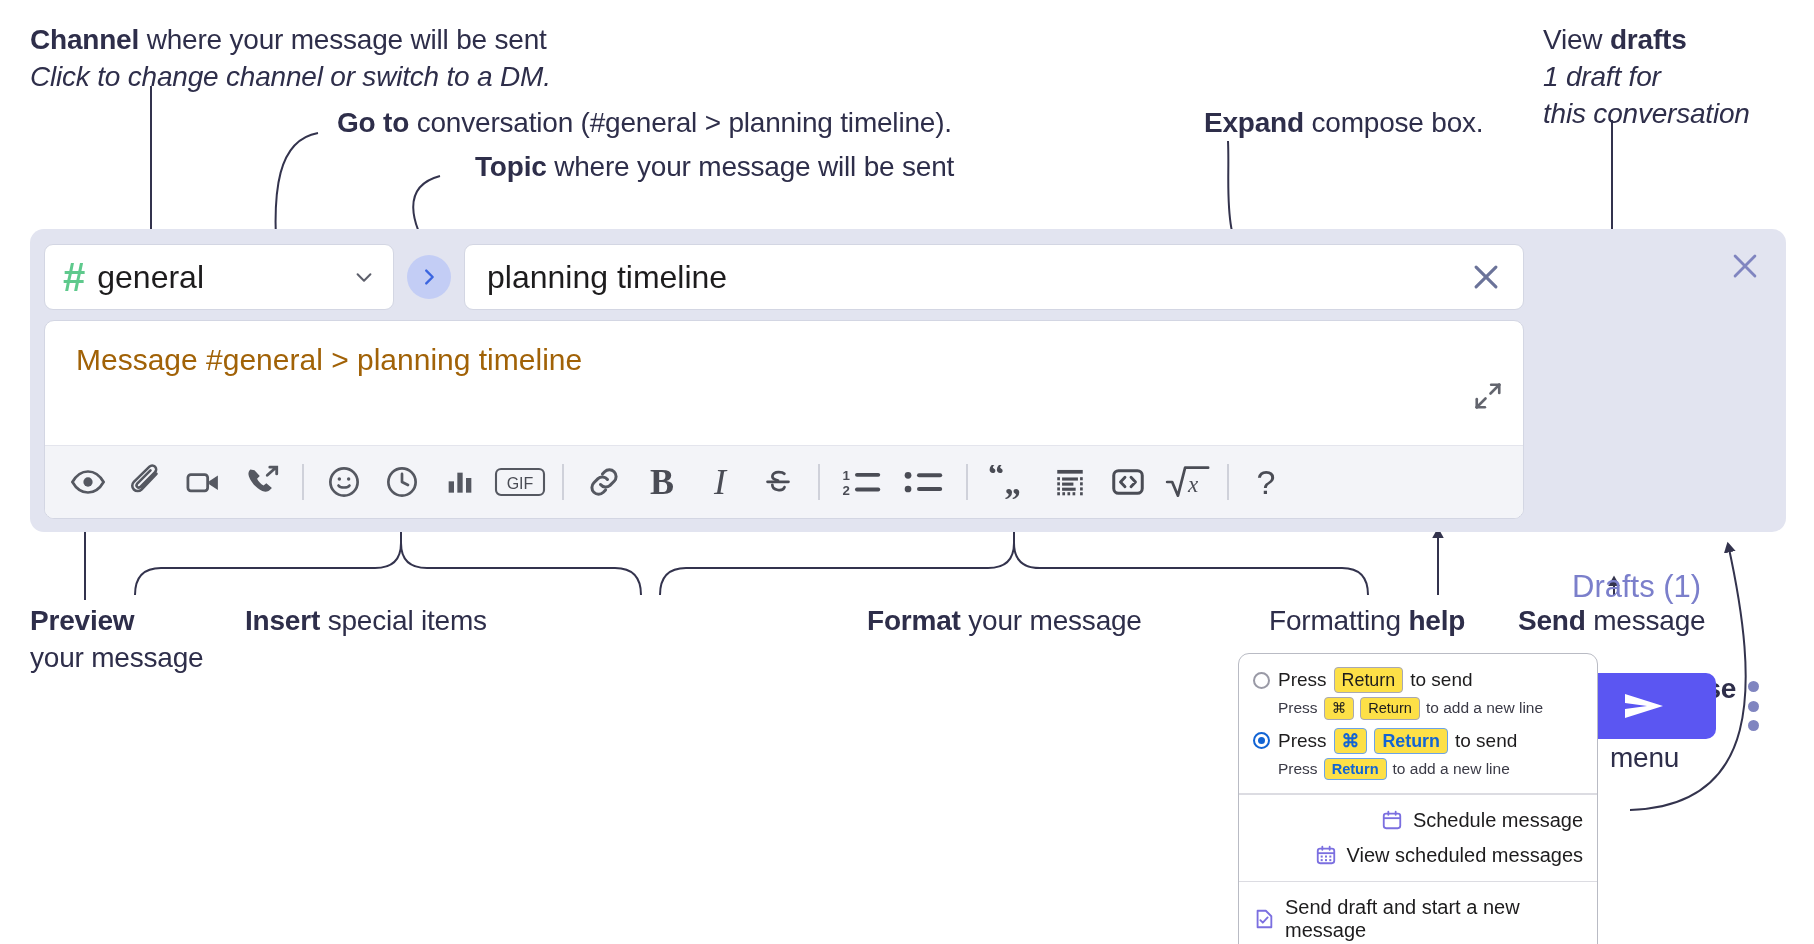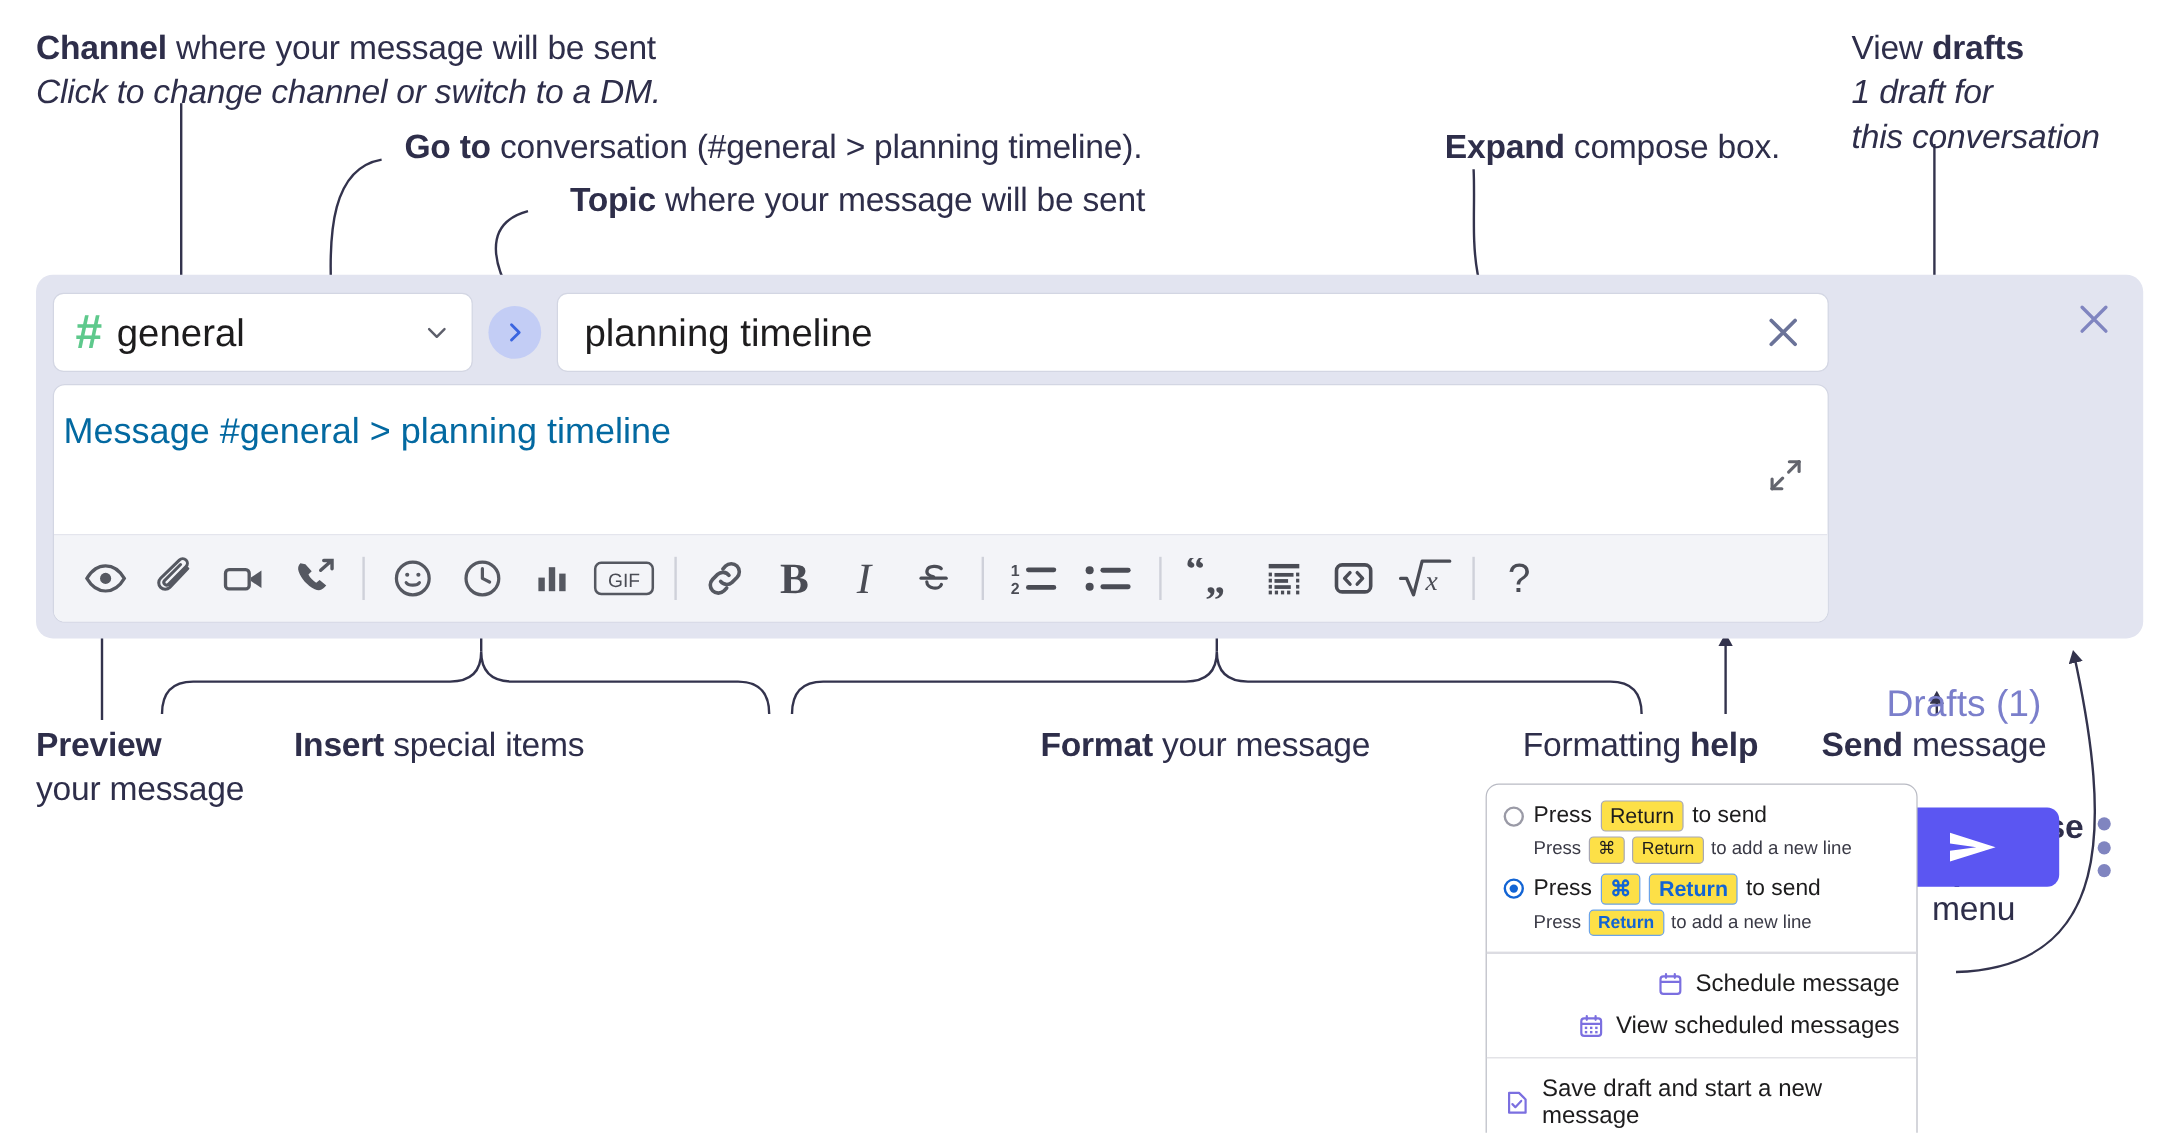--- a/index.html
+++ b/index.html
@@ -82,22 +82,22 @@
   .msg-box {
     position: absolute;
     left: 0; top: 76px;
     width: 100%; height: 199px;
     background: #ffffff;
     border: 1.5px solid #d3d6e3;
     border-radius: 10px;
     overflow: hidden;
   }
   .msg-placeholder {
-    position: absolute; left: 8px; top: 22px;
-    font-size: 30px; color: #0369a1;
+    position: absolute; left: 31px; top: 22px;
+    font-size: 30px; color: #a16207;
   }
   .expand-icon { position: absolute; right: 20px; top: 60px; width: 30px; height: 30px; cursor: pointer; }
 
   .toolbar {
     position: absolute; left: 0; bottom: 0;
     width: 100%; height: 73px;
     background: #f3f4f8;
     border-top: 1.5px solid #e4e5ed;
     display: flex; align-items: center;
     padding-left: 14px;
@@ -542,18 +542,18 @@
       <span>View scheduled messages</span>
     </div>
 
     <div class="menu-div"></div>
 
     <div class="menu-item">
       <svg class="mi-icon" viewBox="0 0 24 24">
         <path d="M5 3 L14 3 L20 9 L20 21 L5 21 Z" fill="none" stroke="#7b6fe0" stroke-width="2" stroke-linejoin="round"></path>
         <path d="M8 13.2 L10.7 16 L16 10.3" fill="none" stroke="#7b6fe0" stroke-width="2" stroke-linecap="round" stroke-linejoin="round"></path>
       </svg>
-      <span>Save draft and start a new message</span>
+      <span>Send draft and start a new message</span>
     </div>
 
   </div>
 
 </div>
 
 </body></html>

